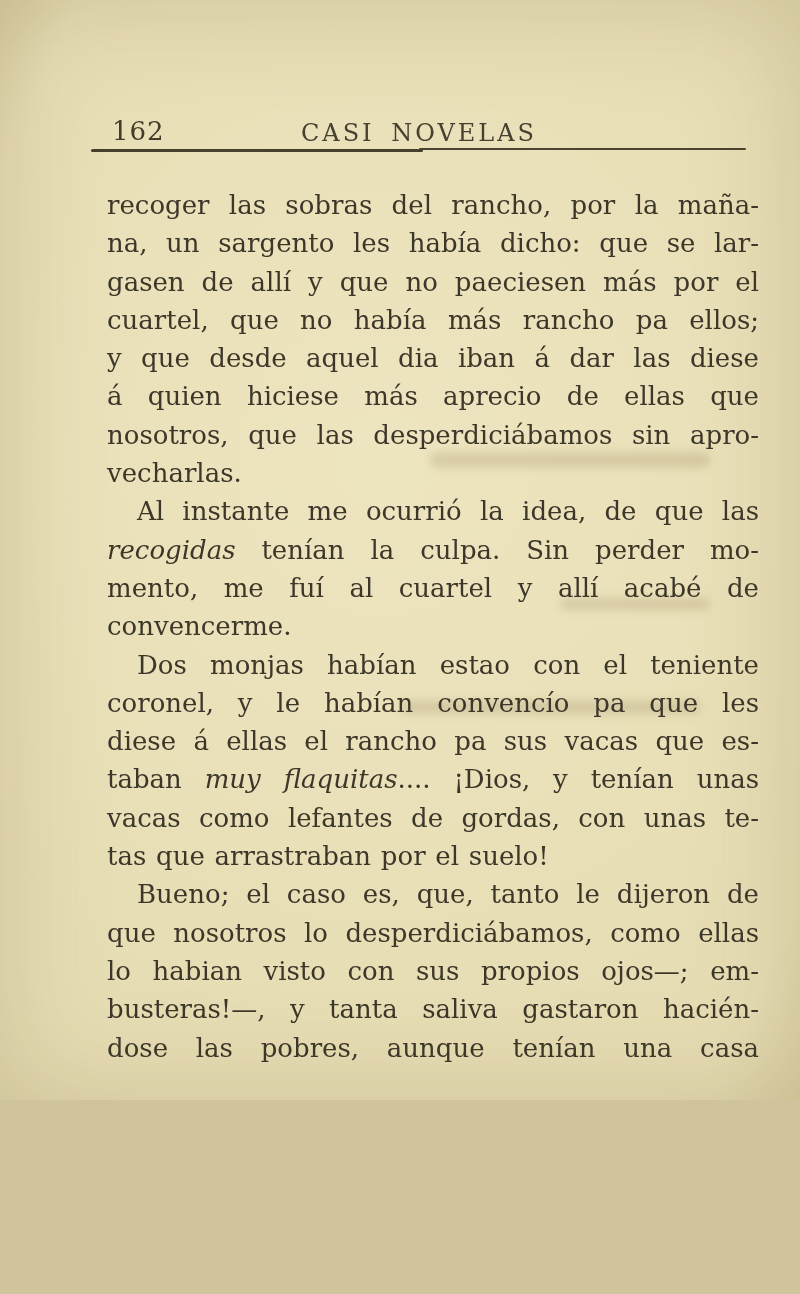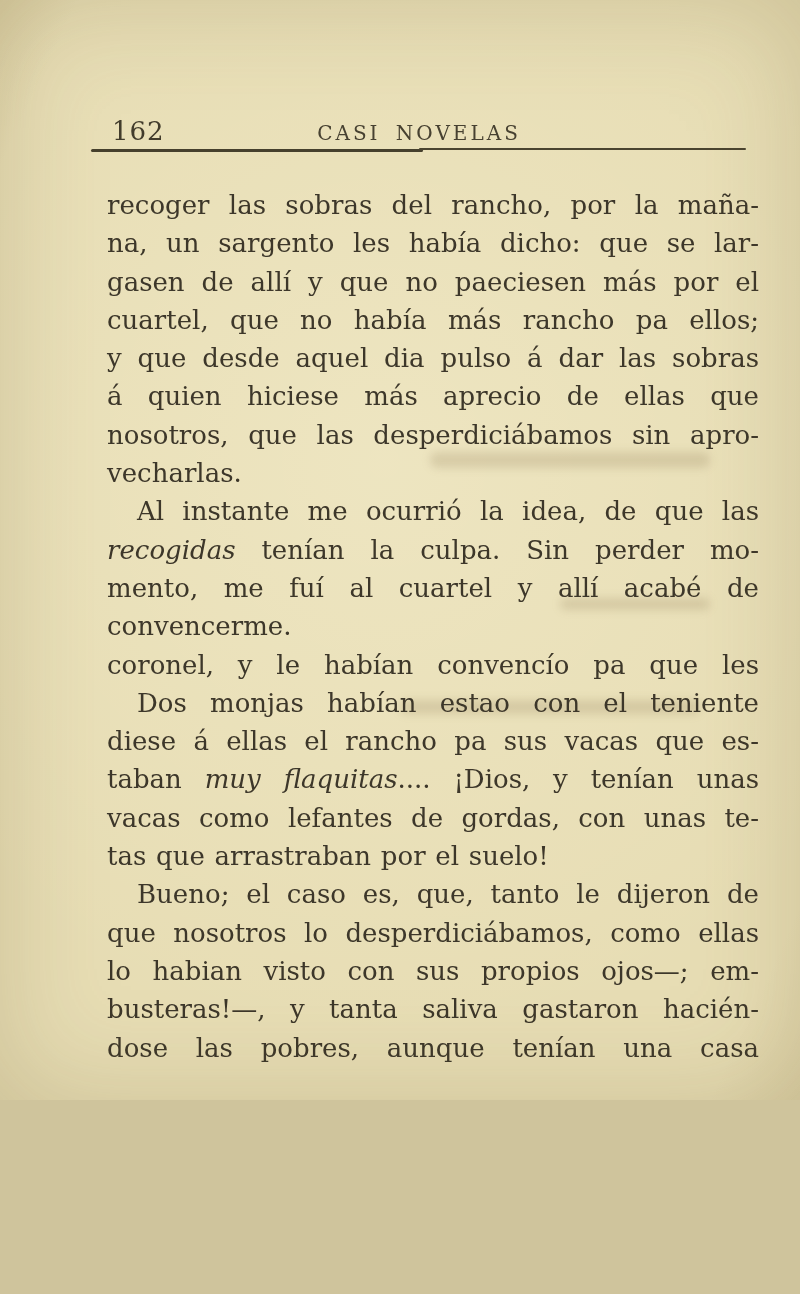--- a/index.html
+++ b/index.html
@@ -29,21 +29,21 @@
   
   .pagenum {
     position: absolute; left: 112px; top: 116px;
     font-size: 26px; line-height: 30px;
     letter-spacing: 1px;
     color: #423c2c;
   }
   .running-title {
     position: absolute; left: 90px; top: 121px; width: 658px;
     text-align: center;
-    font-size: 20px; line-height: 24px;
+    font-size: 24px; line-height: 24px;
     letter-spacing: 3px;
     word-spacing: 6px;
     color: #474131;
   }
   .rule-left {
     position: absolute; left: 91px; top: 149px;
     width: 332px; height: 3px;
     background: #46402d;
     border-radius: 2px;
   }
@@ -101,34 +101,34 @@
   <div class="ghost g1"></div>
   <div class="ghost g2"></div>
   <div class="ghost g3"></div>
 
   <div class="text-block">
       <div>
         <div class="line"><span>recoger las sobras del rancho, por la maña-</span></div>
         <div class="line"><span>na, un sargento les había dicho: que se lar-</span></div>
         <div class="line"><span>gasen de allí y que no paeciesen más por el</span></div>
         <div class="line"><span>cuartel, que no había más rancho pa ellos;</span></div>
-        <div class="line"><span>y que desde aquel dia pulso á dar las sobras</span></div>
+        <div class="line"><span>y que desde aquel dia iban á dar las diese</span></div>
         <div class="line"><span>á quien hiciese más aprecio de ellas que</span></div>
         <div class="line"><span>nosotros, que las desperdiciábamos sin apro-</span></div>
         <div class="line lastline"><span>vecharlas.</span></div>
       </div>
       <div>
         <div class="line indent"><span>Al instante me ocurrió la idea, de que las</span></div>
         <div class="line"><span class="it">recogidas</span><span> tenían la culpa. Sin perder mo-</span></div>
         <div class="line"><span>mento, me fuí al cuartel y allí acabé de</span></div>
         <div class="line lastline"><span>convencerme.</span></div>
       </div>
       <div>
+        <div class="line indent"><span>Dos monjas habían estao con el teniente</span></div>
         <div class="line"><span>coronel, y le habían convencío pa que les</span></div>
-        <div class="line indent"><span>Dos monjas habían estao con el teniente</span></div>
         <div class="line"><span>diese á ellas el rancho pa sus vacas que es-</span></div>
         <div class="line"><span>taban </span><span class="it">muy flaquitas</span><span>.... ¡Dios, y tenían unas</span></div>
         <div class="line"><span>vacas como lefantes de gordas, con unas te-</span></div>
         <div class="line lastline"><span>tas que arrastraban por el suelo!</span></div>
       </div>
       <div>
         <div class="line indent"><span>Bueno; el caso es, que, tanto le dijeron de</span></div>
         <div class="line"><span>que nosotros lo desperdiciábamos, como ellas</span></div>
         <div class="line"><span>lo habian visto con sus propios ojos—; em-</span></div>
         <div class="line"><span>busteras!—, y tanta saliva gastaron hacién-</span></div>

